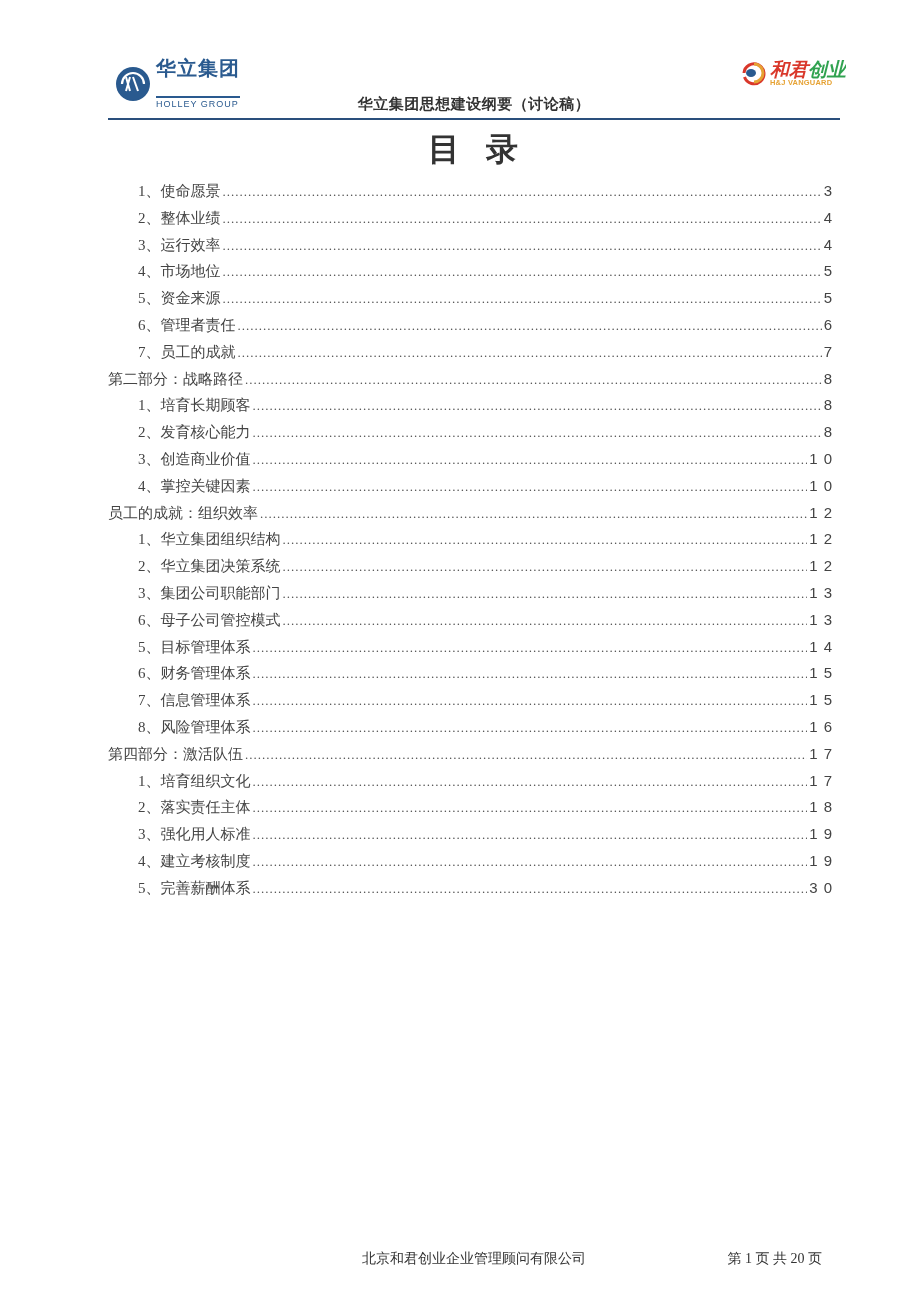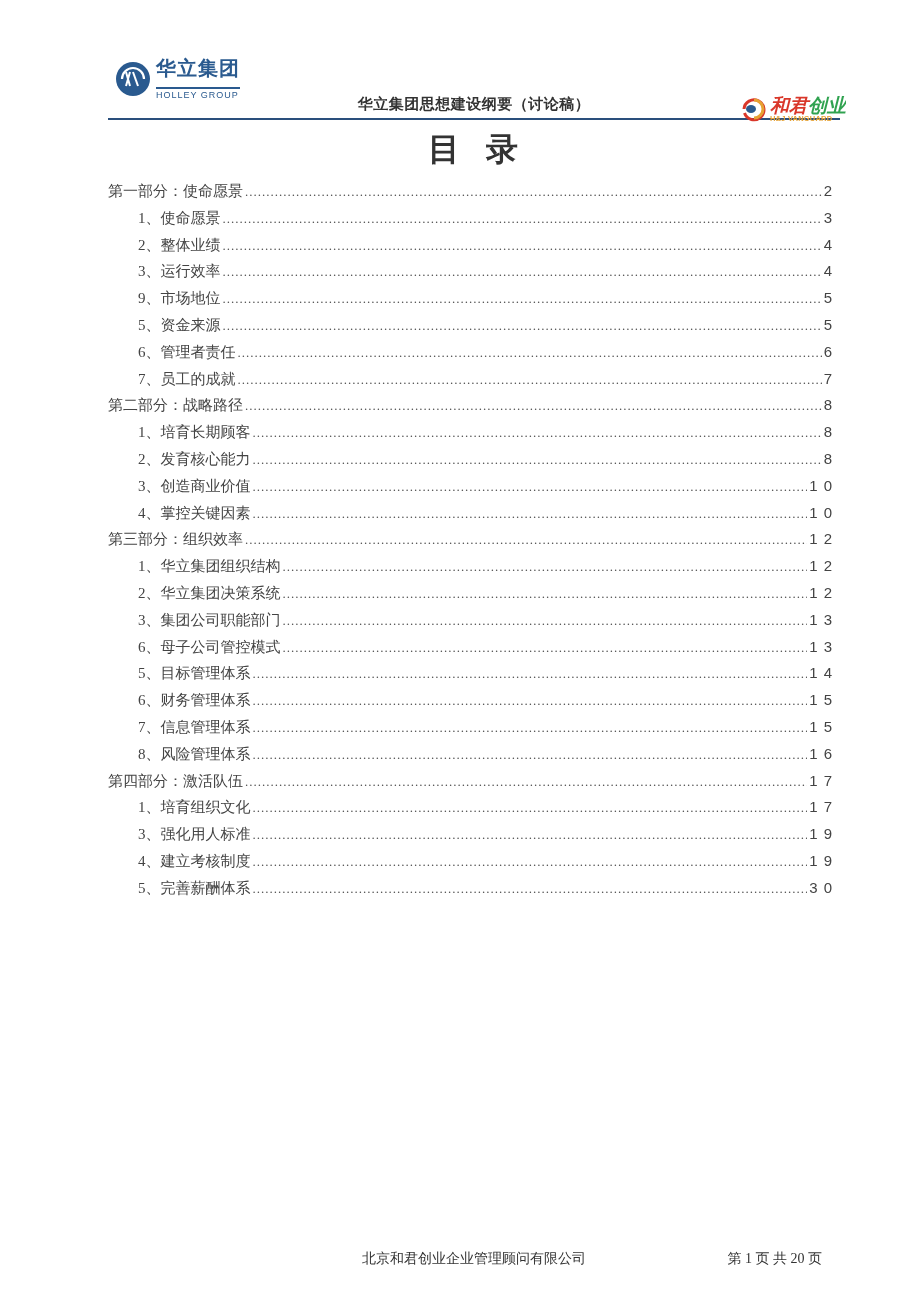--- a/index.html
+++ b/index.html
@@ -42,21 +42,21 @@
       flex-direction: column;
       line-height: 1;
     }
     .logo-left-cn {
       font-family: "KaiTi", "STKaiti", serif;
       font-size: 20px;
       font-weight: bold;
       color: #2a5a8f;
       letter-spacing: 1px;
       border-bottom: 2px solid #2a5a8f;
-      padding-bottom: 9px;
+      padding-bottom: 18px;
       margin-bottom: 2px;
     }
     .logo-left-en {
       font-family: Arial, sans-serif;
       font-size: 9px;
       letter-spacing: 1px;
       color: #2a5a8f;
       font-weight: normal;
     }
     .header-title {
@@ -69,21 +69,20 @@
       letter-spacing: 0.5px;
       color: #333;
     }
     .logo-right {
       position: absolute;
       right: -6px;
       top: 0;
       display: flex;
       align-items: flex-start;
       gap: 2px;
-      margin-top: 36px;
     }
     .logo-right-mark { width: 28px; height: 26px; position: relative; }
     .logo-right-text { display: flex; flex-direction: column; line-height: 1; }
     .logo-right-cn {
       font-family: "KaiTi", serif;
       font-size: 19px;
       font-style: italic;
       font-weight: bold;
       background: linear-gradient(90deg, #d9372a 0%, #d9372a 53%, #2fa24f 53%, #2fa24f 100%);
       -webkit-background-clip: text;
@@ -183,42 +182,37 @@
     <div class="logo-right-text">
       <span class="logo-right-cn">和君创业</span>
       <span class="logo-right-en">H&amp;J VANGUARD</span>
     </div>
   </div>
 </div>
 
 <div class="doc-title">目录</div>
 
 <div class="toc" id="toc">
-    <div class="toc-row">
-      <span class="toc-label">第一部分：使命愿景</span>
-      <span class="toc-dots"></span>
-      <span class="toc-page">2</span>
-    </div>
     <div class="toc-row sub">
       <span class="toc-label">1、使命愿景</span>
       <span class="toc-dots"></span>
       <span class="toc-page">3</span>
     </div>
     <div class="toc-row sub">
       <span class="toc-label">2、整体业绩</span>
       <span class="toc-dots"></span>
       <span class="toc-page">4</span>
     </div>
     <div class="toc-row sub">
       <span class="toc-label">3、运行效率</span>
       <span class="toc-dots"></span>
       <span class="toc-page">4</span>
     </div>
     <div class="toc-row sub">
-      <span class="toc-label">9、市场地位</span>
+      <span class="toc-label">4、市场地位</span>
       <span class="toc-dots"></span>
       <span class="toc-page">5</span>
     </div>
     <div class="toc-row sub">
       <span class="toc-label">5、资金来源</span>
       <span class="toc-dots"></span>
       <span class="toc-page">5</span>
     </div>
     <div class="toc-row sub">
       <span class="toc-label">6、管理者责任</span>
@@ -249,21 +243,21 @@
       <span class="toc-label">3、创造商业价值</span>
       <span class="toc-dots"></span>
       <span class="toc-page">10</span>
     </div>
     <div class="toc-row sub">
       <span class="toc-label">4、掌控关键因素</span>
       <span class="toc-dots"></span>
       <span class="toc-page">10</span>
     </div>
     <div class="toc-row">
-      <span class="toc-label">第三部分：组织效率</span>
+      <span class="toc-label">员工的成就：组织效率</span>
       <span class="toc-dots"></span>
       <span class="toc-page">12</span>
     </div>
     <div class="toc-row sub">
       <span class="toc-label">1、华立集团组织结构</span>
       <span class="toc-dots"></span>
       <span class="toc-page">12</span>
     </div>
     <div class="toc-row sub">
       <span class="toc-label">2、华立集团决策系统</span>
@@ -302,20 +296,25 @@
     </div>
     <div class="toc-row">
       <span class="toc-label">第四部分：激活队伍</span>
       <span class="toc-dots"></span>
       <span class="toc-page">17</span>
     </div>
     <div class="toc-row sub">
       <span class="toc-label">1、培育组织文化</span>
       <span class="toc-dots"></span>
       <span class="toc-page">17</span>
+    </div>
+    <div class="toc-row sub">
+      <span class="toc-label">2、落实责任主体</span>
+      <span class="toc-dots"></span>
+      <span class="toc-page">18</span>
     </div>
     <div class="toc-row sub">
       <span class="toc-label">3、强化用人标准</span>
       <span class="toc-dots"></span>
       <span class="toc-page">19</span>
     </div>
     <div class="toc-row sub">
       <span class="toc-label">4、建立考核制度</span>
       <span class="toc-dots"></span>
       <span class="toc-page">19</span>

